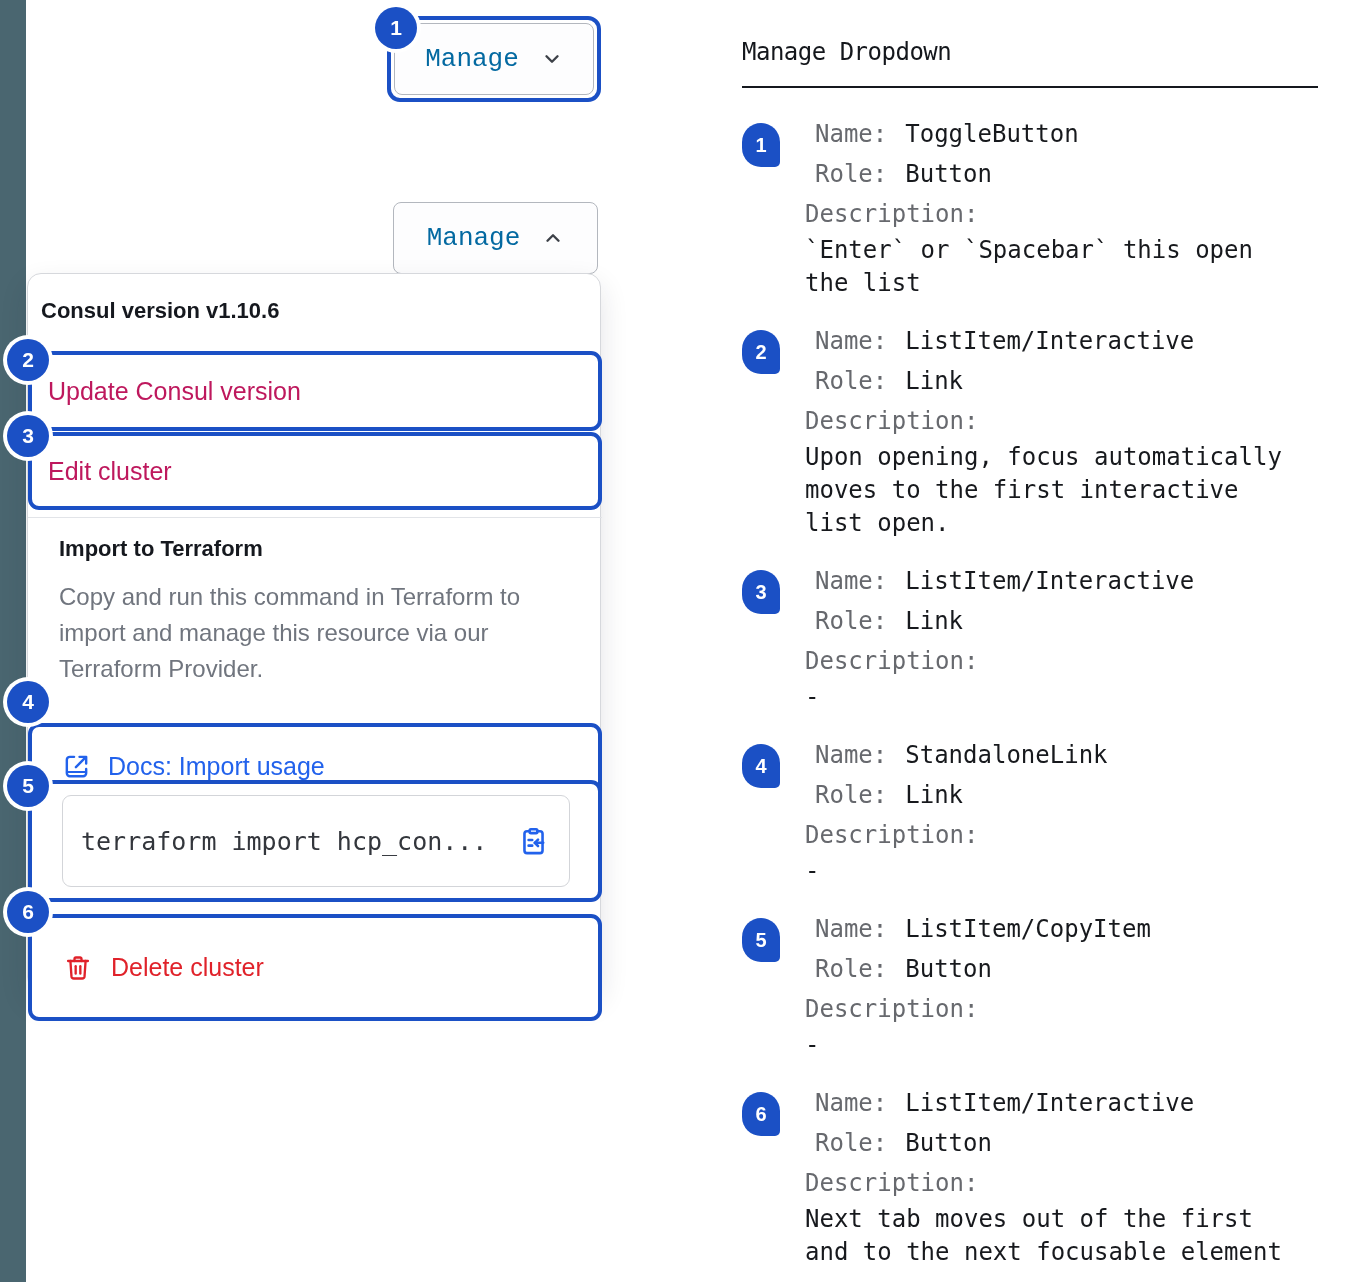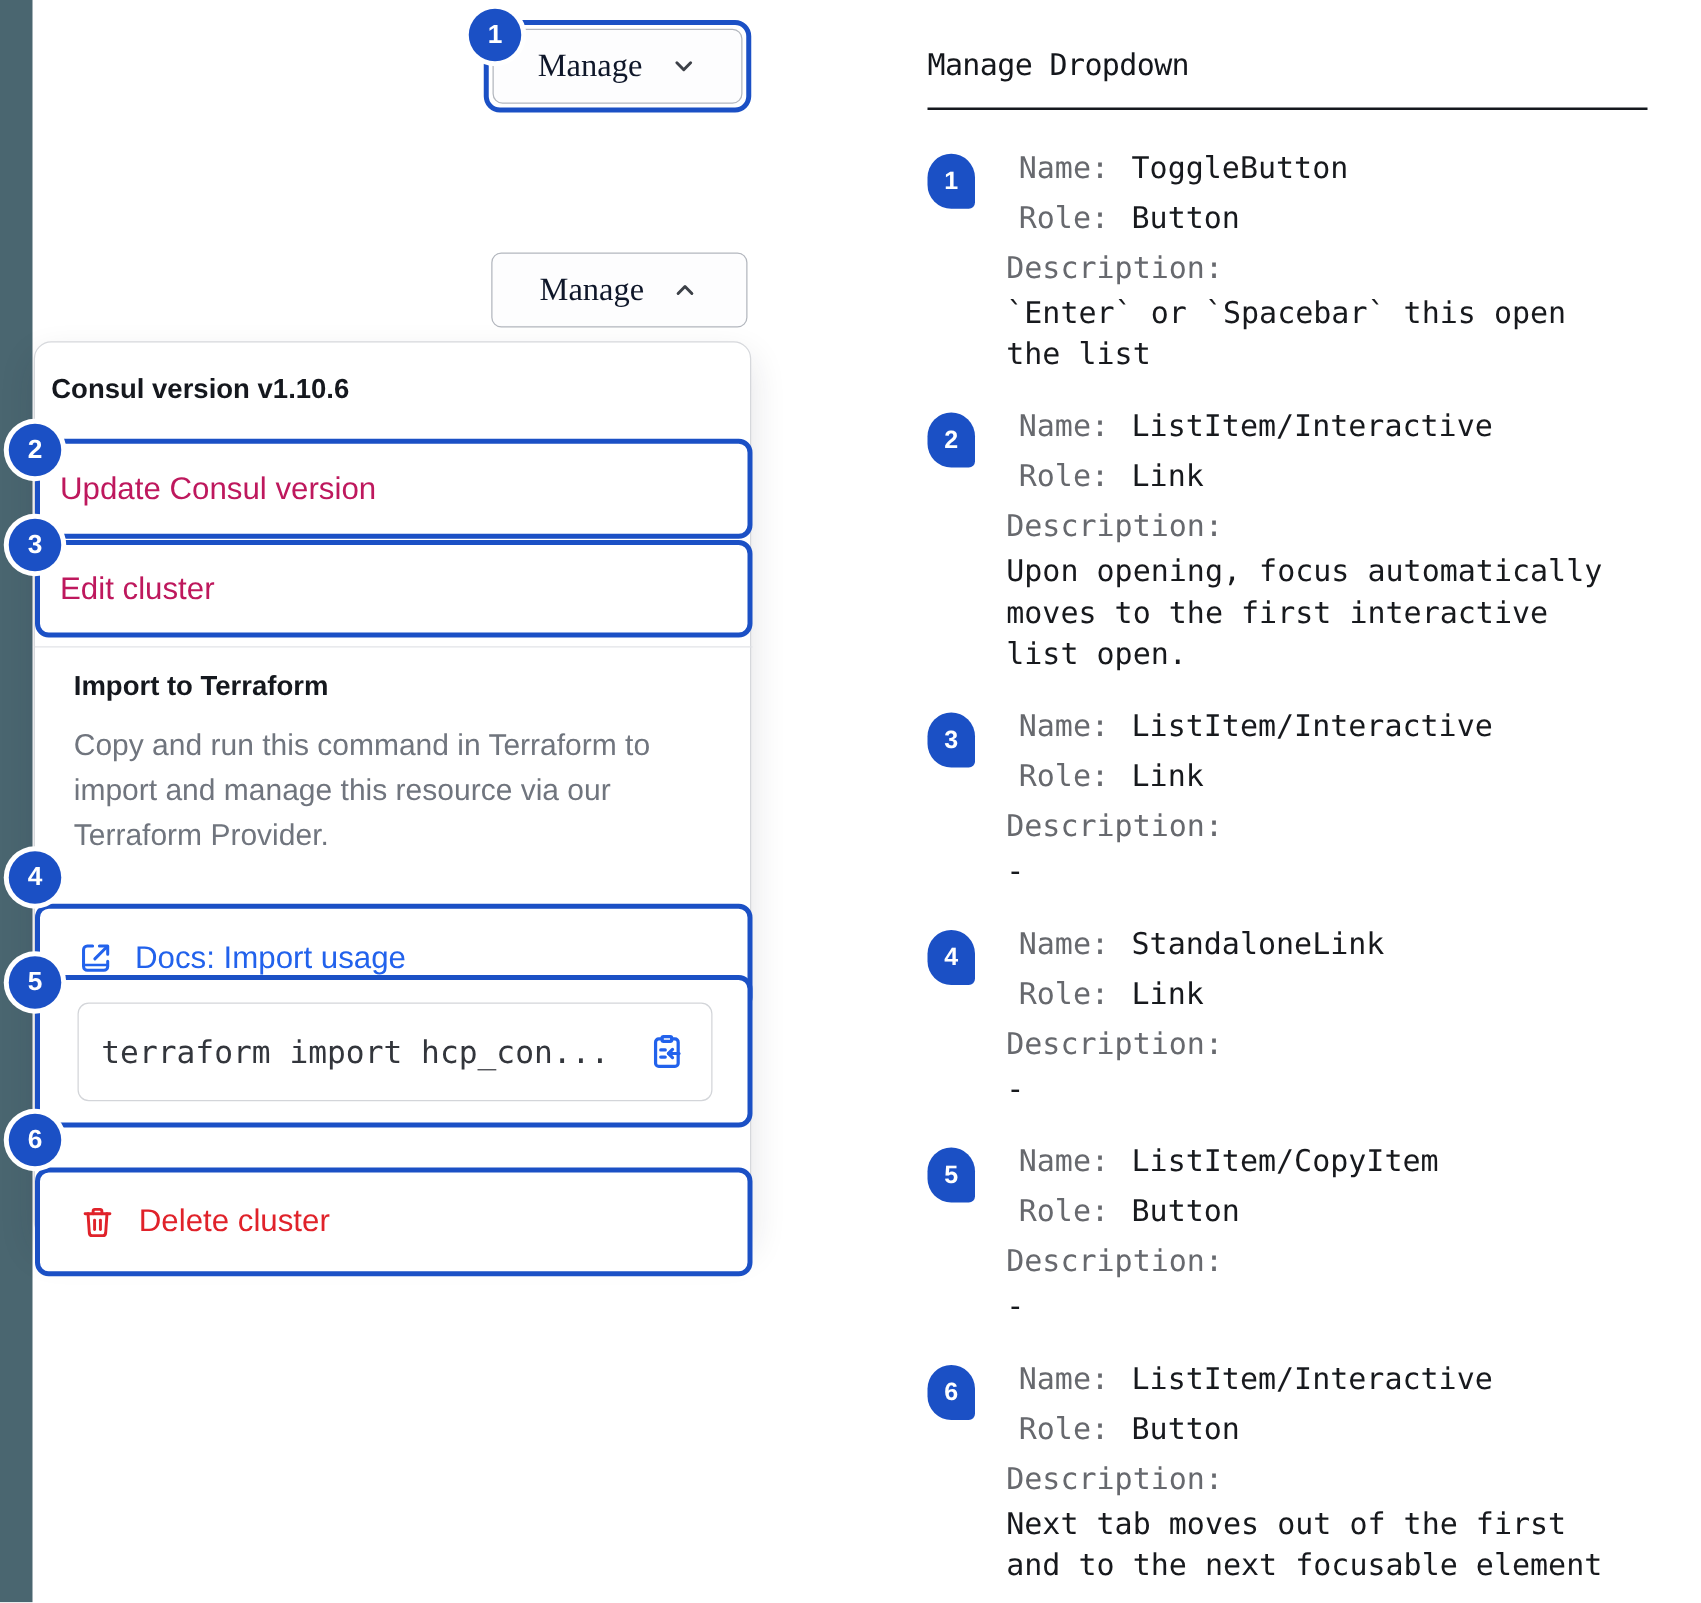--- a/index.html
+++ b/index.html
@@ -18,24 +18,24 @@
   }
 
   
   .focus-ring-btn {
     position:absolute; left:387px; top:16px;
     border:4px solid #1b50c5; border-radius:13px; padding:3px;
     background:#ffffff;
   }
   .toggle-btn {
     display:flex; align-items:center; justify-content:center; gap:22px;
-    width:200px; height:60px;
+    width:200px; height:72px;
     background:#fdfdfe; border:1.5px solid #b3b7be; border-radius:8px;
-    font-size:26px; color:#0f172a; cursor:pointer;
-    font-family:Liberation Serif, serif;
+    font-size:26px; color:#0369a1; cursor:pointer;
+    font-family:Liberation Mono, monospace;
   }
   .toggle-btn.expanded { position:absolute; left:393px; top:202px; width:205px; }
 
   .chev { width:22px; height:22px; }
 
   
   .badge-circle {
     position:absolute; width:42px; height:42px; border-radius:50%;
     background:#1b50c5; box-shadow:0 0 0 4px #ffffff;
     color:#ffffff; font-weight:bold; font-size:21px;
@@ -74,32 +74,32 @@
     position:absolute; left:31px; top:305px; width:505px;
     font-size:24px; line-height:36px; color:#70757e;
   }
   .docs-row { top:420px; height:86px;margin-top:29px; }
   .docs-link {
     display:flex; align-items:center; gap:17px; padding-left:30px;
     color:#2262ec; font-size:25px; font-weight:500;
   }
   .code-row { top:506px; height:122px; align-items:center; }
   .code-box {
-    margin-left:30px; width:508px; height:79px;
+    margin-left:30px; width:508px; height:92px;
     border:1.5px solid #d3d5d9; border-radius:9px; background:#ffffff;
     display:flex; align-items:center; justify-content:space-between;
     padding:0 20px 0 18px;
     text-align:center;
   }
   .code-text {
     font-family:"DejaVu Sans Mono", monospace; font-size:25px; color:#33363c;
     white-space:nowrap;
   }
   .copy-btn { background:none; border:none; cursor:pointer; display:flex; }
-  .delete-row { top:660px; height:87px; }
+  .delete-row { top:640px; height:107px; }
   .delete-item {
     display:flex; align-items:center; gap:19px; padding-left:32px;
     color:#e0222a; font-size:25px; font-weight:500;
   }
 
   
   .spec {
     position:absolute; left:742px; top:38px; width:580px;
     font-family:"DejaVu Sans Mono", monospace;
   }

